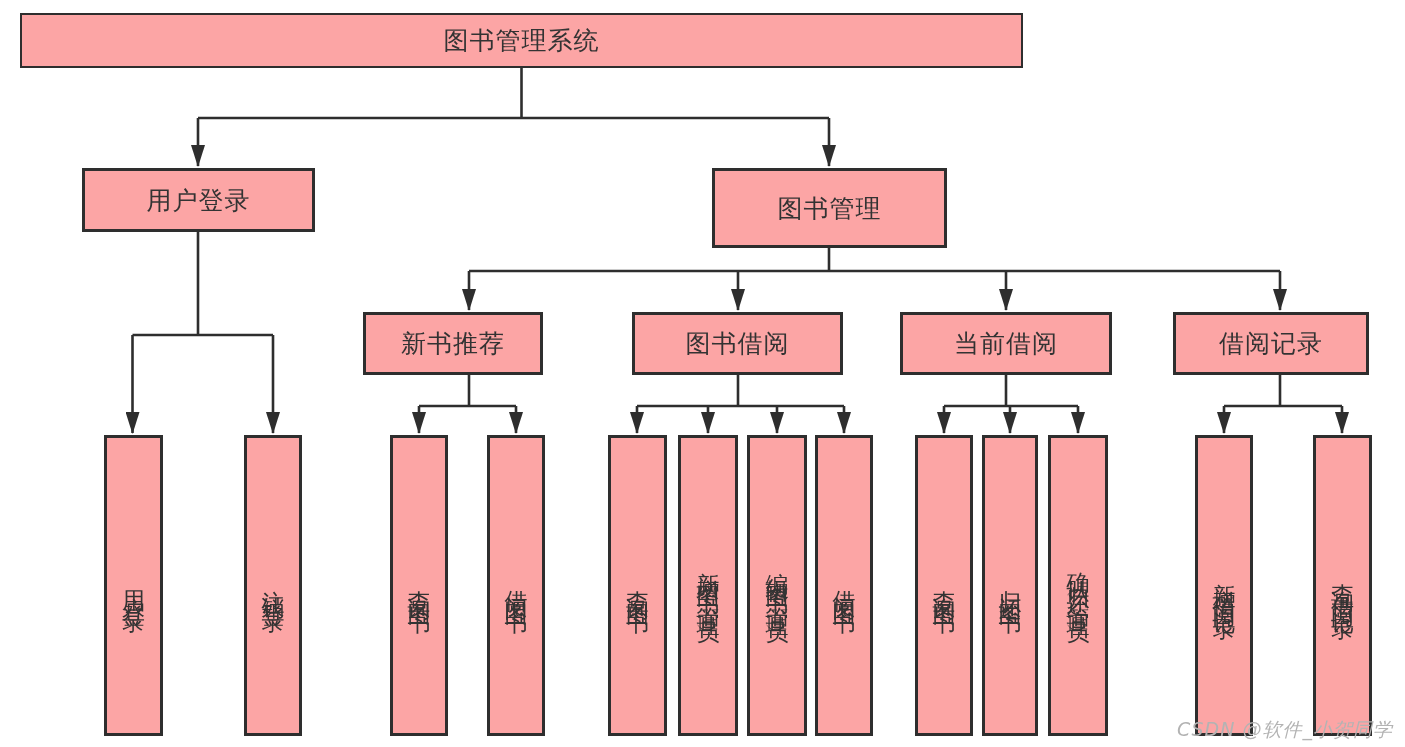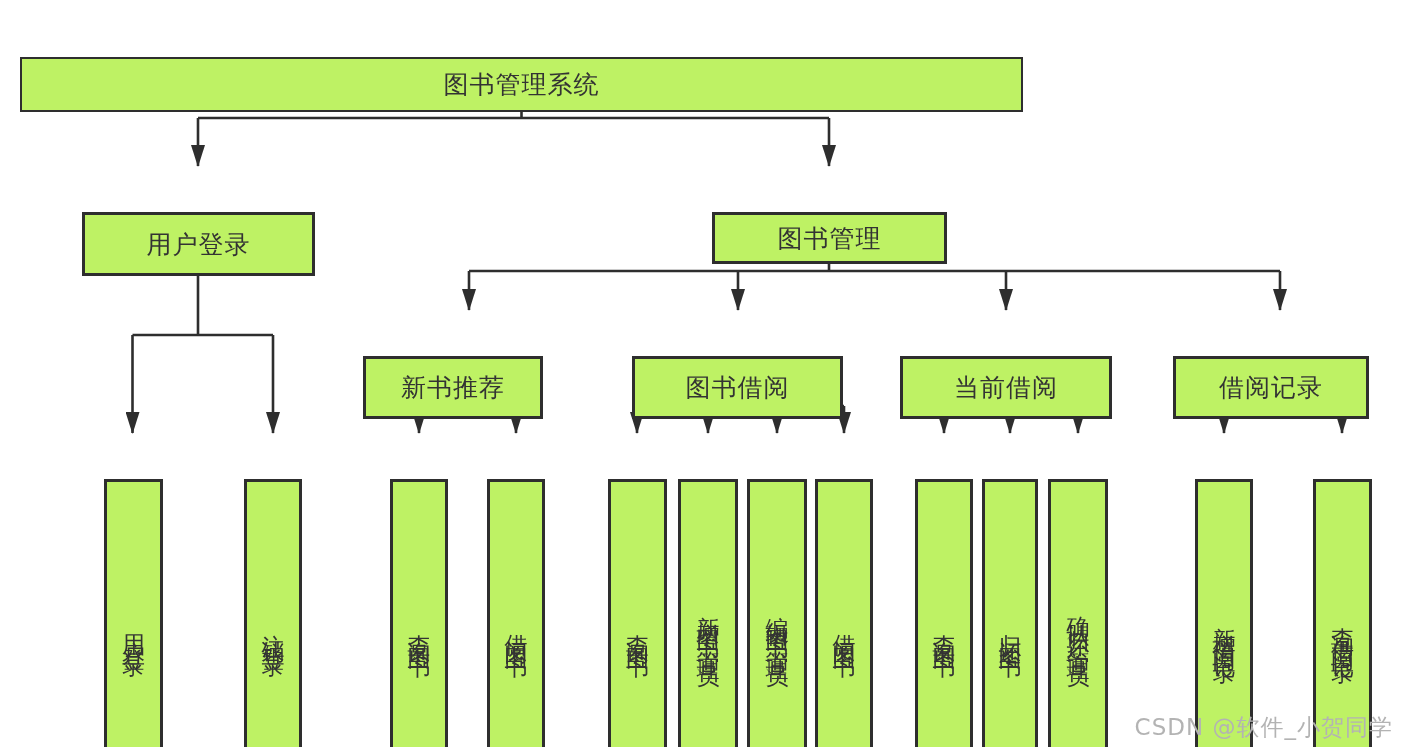--- a/index.html
+++ b/index.html
@@ -16,45 +16,46 @@
     width:1405px;height:747px;
     background:var(--background);
     overflow:hidden;
   }
   .canvas svg.wires{position:absolute;left:0;top:0;z-index:0;}
   .wires line{stroke:var(--line);stroke-width:2.6;}
   .wires .arrowhead{fill:var(--line);}
   .node{
     position:absolute;z-index:1;
     box-sizing:border-box;
-    background:#bef264;
+    background:#fca5a5;
     border:3px solid var(--box-border);
     color:var(--text);
-    display:flex;align-items:center;justify-content:center;margin-top:44px;
+    display:flex;align-items:center;justify-content:center;
   }
   .hbox{
     font-size:25px;
     letter-spacing:1px;
     white-space:nowrap;
   }
   .root{border-width:2.5px;}
   .vbox{
     writing-mode:vertical-rl;
     text-orientation:mixed;
     font-size:23px;
     letter-spacing:7px;
     line-height:1;
   }
   .watermark{
     position:absolute;z-index:2;
     right:12px;bottom:4px;
-    font-size:23px;
+    font-size:19px;
     color:var(--watermark);
     white-space:nowrap;
     letter-spacing:1px;
+    font-style:italic;
   }
 </style>
 </head>
 <body>
 
 <div class="canvas">
 
   <svg class="wires" width="1405" height="747" viewBox="0 0 1405 747">
     <defs>
       <marker id="arrow" markerUnits="userSpaceOnUse" markerWidth="22" markerHeight="14" refX="21" refY="7" orient="auto">
@@ -99,21 +100,21 @@
 
     <line x1="1280" y1="375" x2="1280" y2="406"></line>
     <line x1="1224" y1="406" x2="1342" y2="406"></line>
     <line x1="1224" y1="406" x2="1224" y2="433" marker-end="url(#arrow)"></line>
     <line x1="1342" y1="406" x2="1342" y2="433" marker-end="url(#arrow)"></line>
   </svg>
 
   <div class="node hbox root" style="left:20px;top:13px;width:1003px;height:55px;">图书管理系统</div>
 
   <div class="node hbox" style="left:82px;top:168px;width:233px;height:64px;">用户登录</div>
-  <div class="node hbox" style="left:712px;top:168px;width:235px;height:52px;">图书管理</div>
+  <div class="node hbox" style="left:712px;top:168px;width:235px;height:80px;">图书管理</div>
 
   <div class="node hbox" style="left:363px;top:312px;width:180px;height:63px;">新书推荐</div>
   <div class="node hbox" style="left:900px;top:312px;width:212px;height:63px;">当前借阅</div>
   <div class="node hbox" style="left:632px;top:312px;width:211px;height:63px;">图书借阅</div>
   <div class="node hbox" style="left:1173px;top:312px;width:196px;height:63px;">借阅记录</div>
 
   <div class="node vbox" style="left:104px;top:435px;width:59px;height:301px;">用户登录</div>
   <div class="node vbox" style="left:244px;top:435px;width:58px;height:301px;">注销登录</div>
 
   <div class="node vbox" style="left:390px;top:435px;width:58px;height:301px;">查询图书</div>

